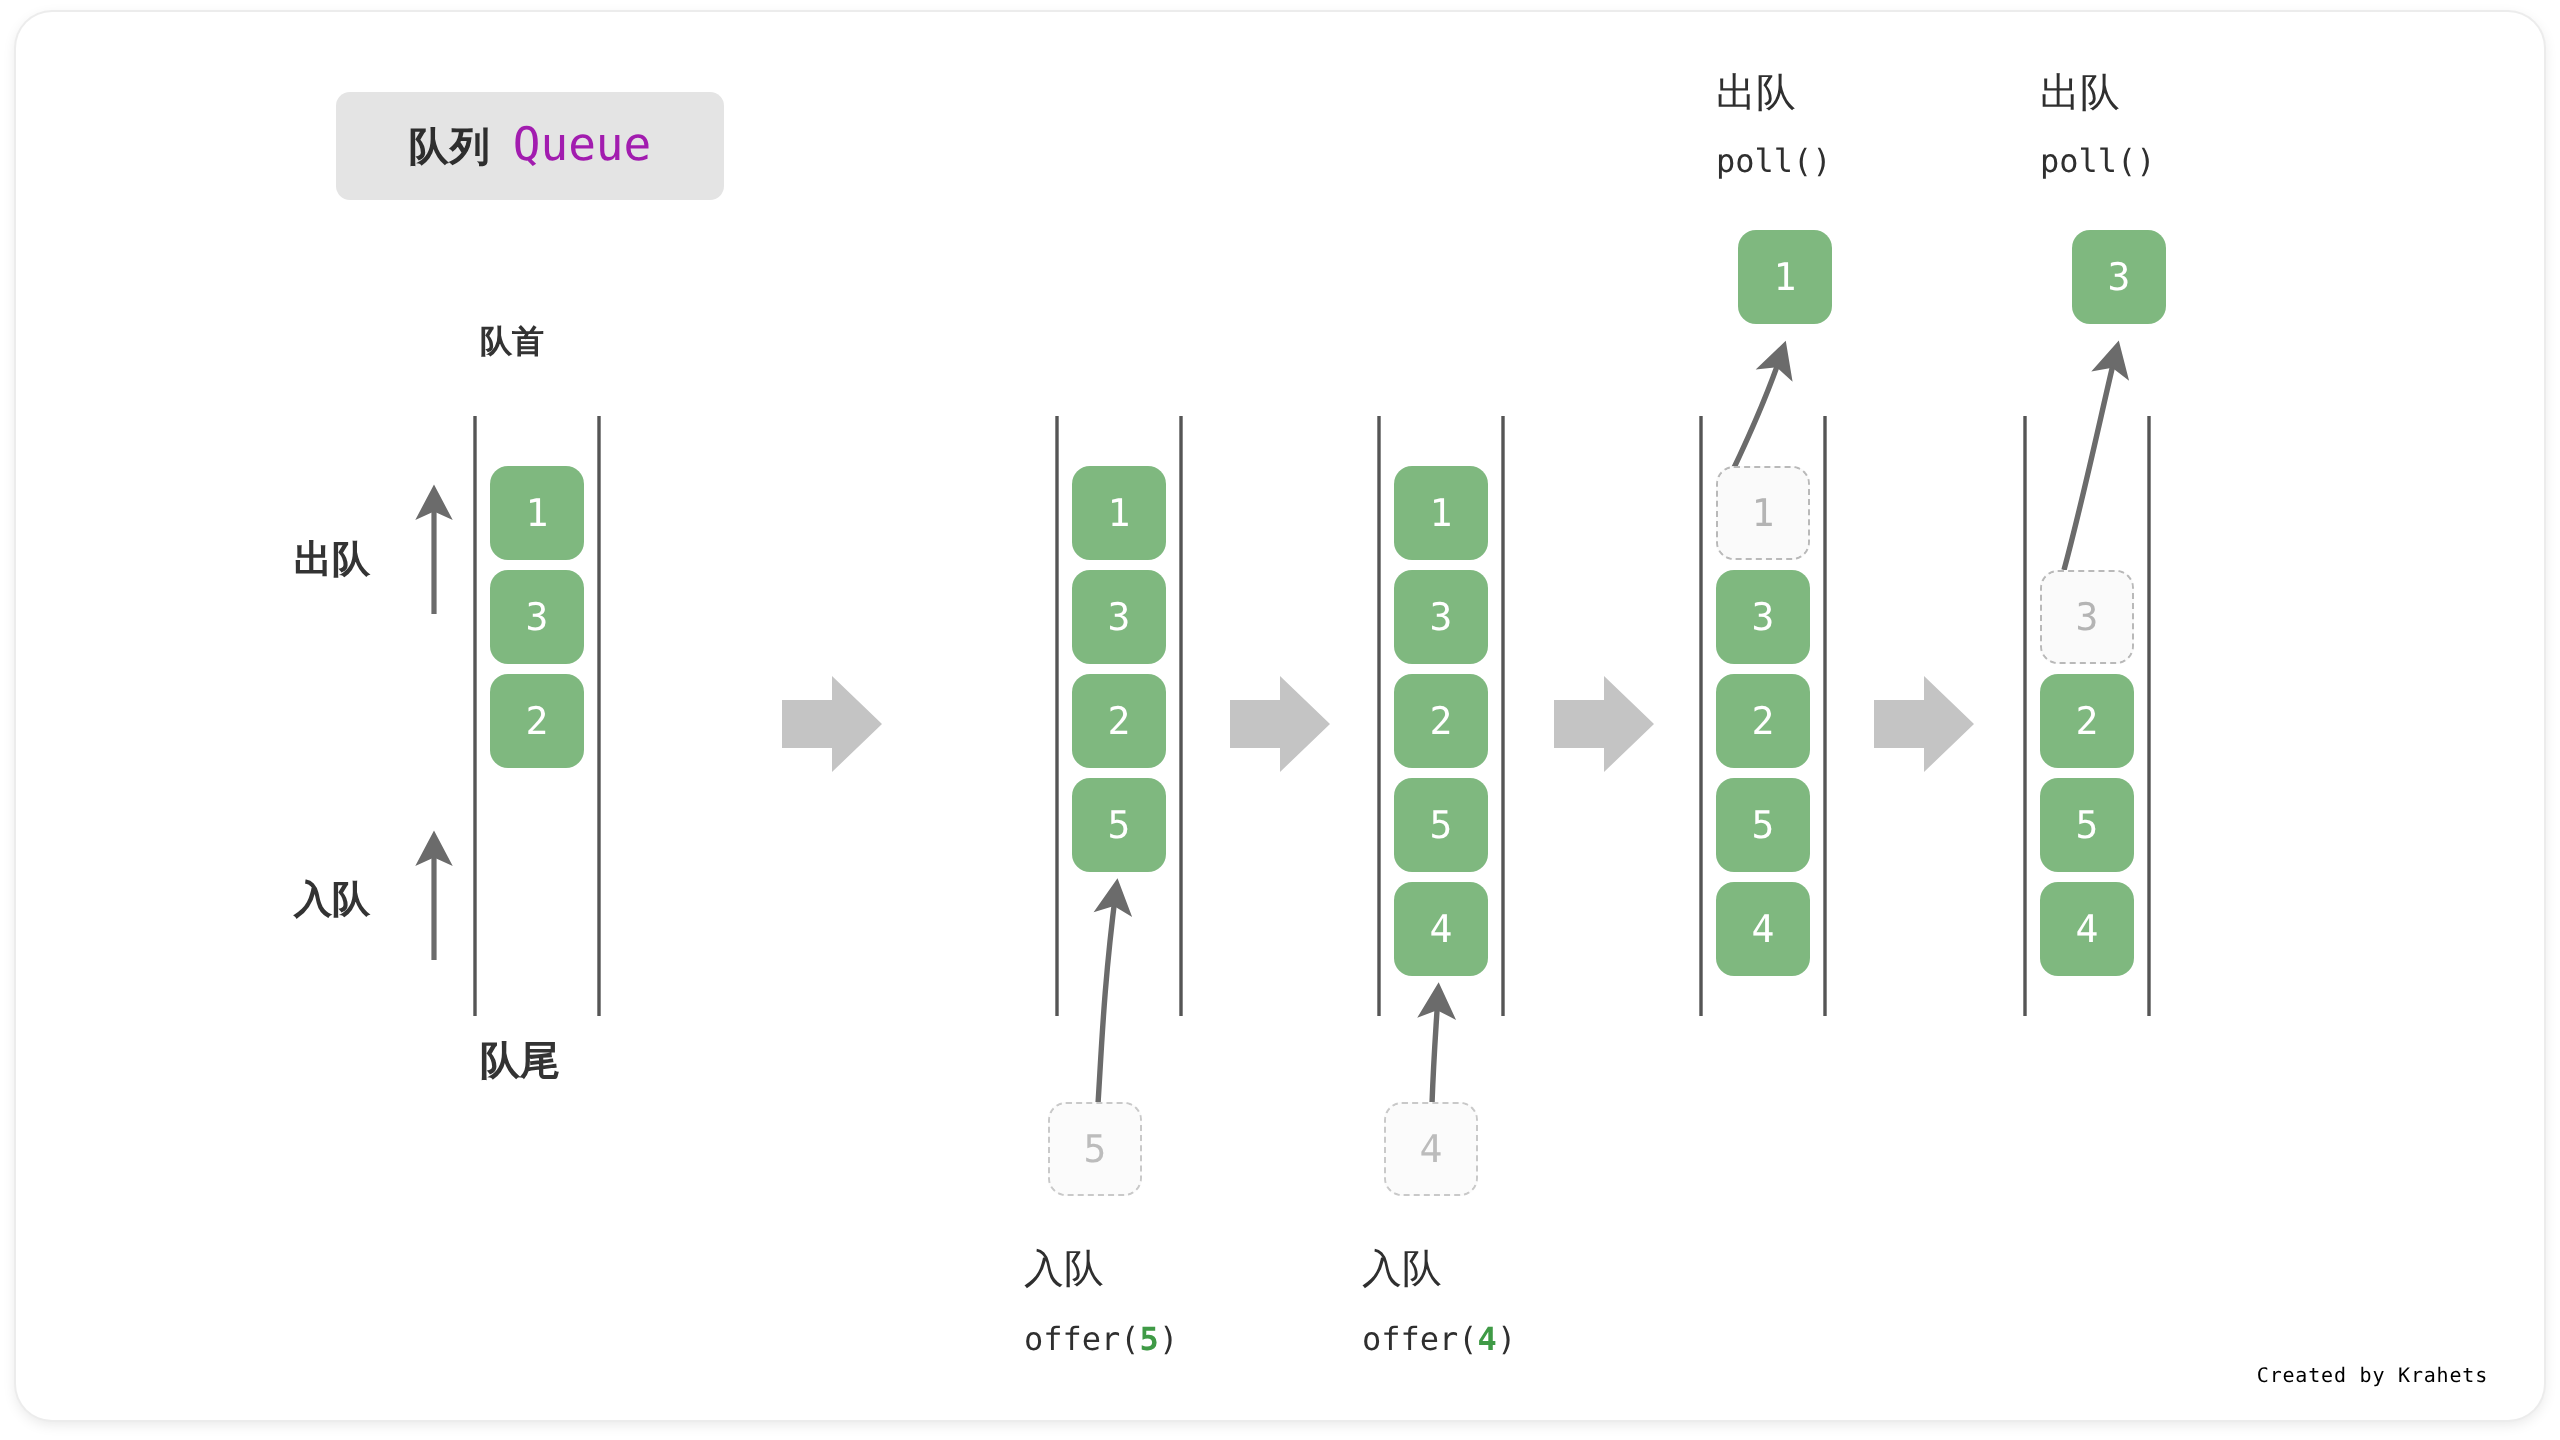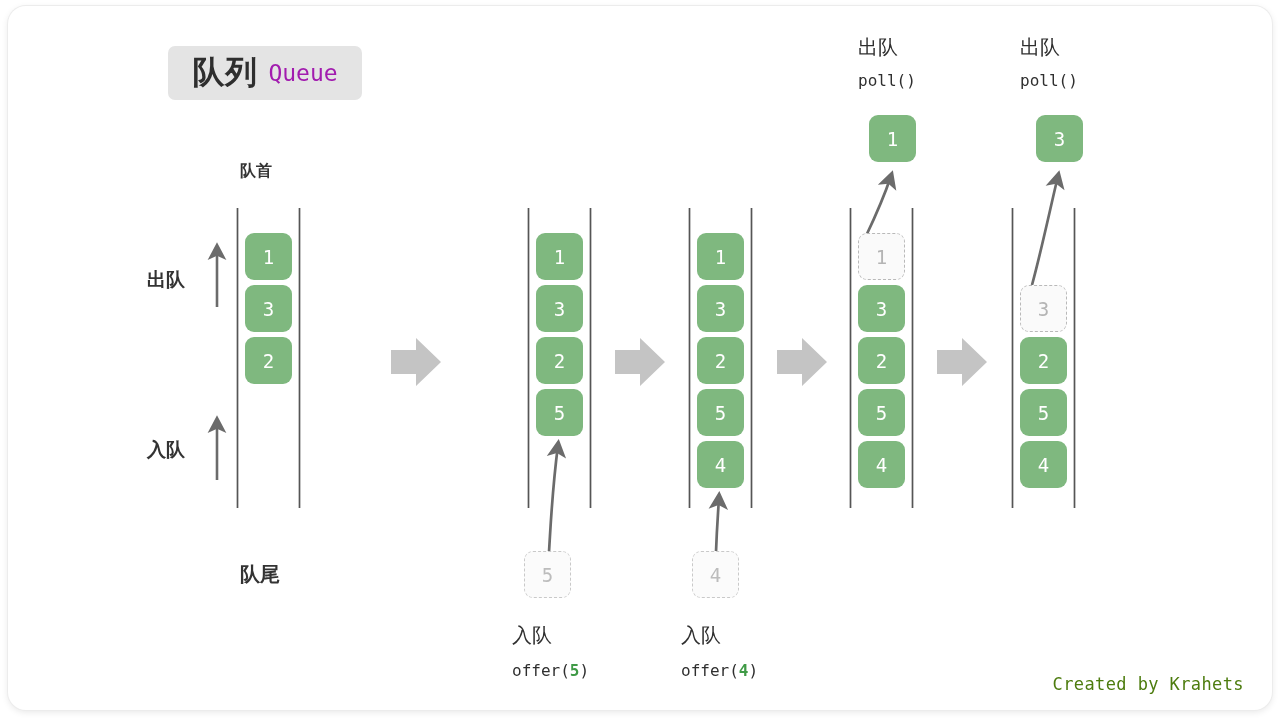--- a/index.html
+++ b/index.html
@@ -31,21 +31,21 @@
     left: 168px; top: 46px;
     width: 194px; height: 54px;
     background: #e4e4e4;
     border-radius: 7px;
     display: flex;
     align-items: center;
     justify-content: center;
     gap: 11px;
   }
   .title-cn {
-    font-size: 32px; font-weight: bold; color: #2e2e2e;
+    font-size: 20px; font-weight: bold; color: #2e2e2e;
     letter-spacing: 0.5px;
   }
   .title-en {
     font-size: 23px; color: #a21caf;
     font-family: "DejaVu Sans Mono", "Liberation Mono", monospace;
   }
 
   
   .lbl-bold {
     position: absolute;
@@ -87,39 +87,39 @@
     background: #fbfbfb;
     border: 1.6px dashed #c9c9c9;
     color: #bcbcbc;
   }
 
   
   .watermark {
     position: absolute;
     right: 36px; bottom: 26px;
     font-family: "DejaVu Sans Mono", "Liberation Mono", monospace;
-    font-size: 17px;
-    color: #4d7c0f;
+    font-size: 10px;
+    color: #000000;
     letter-spacing: 0.4px;
   }
   svg { overflow: visible; }
 </style>
 </head>
 <body>
 
 <div id="stage">
   <div class="card"></div>
 
   <div class="title-badge">
     <span class="title-cn">队列</span>
     <span class="title-en">Queue</span>
   </div>
 
   <div class="lbl-bold" style="left:240px; top:161px; font-size:16px;">队首</div>
-  <div class="lbl-bold" style="left:240px; top:561px; font-size:20px;">队尾</div>
+  <div class="lbl-bold" style="left:240px; top:517px; font-size:20px;">队尾</div>
 
   <div class="lbl-bold" style="left:147px; top:267px;">出队</div>
   <div class="lbl-bold" style="left:147px; top:437px;">入队</div>
 
   <svg class="layer" viewBox="0 0 1280 720" xmlns="http://www.w3.org/2000/svg">
     <defs>
       <marker id="arrThin" markerWidth="9" markerHeight="9" refX="5.2" refY="4.5" orient="auto" markerUnits="strokeWidth">
         <path d="M0.6,0.9 L7.4,4.5 L0.6,8.1 L2.2,4.5 Z" fill="#6b6b6b"></path>
       </marker>
     </defs>

